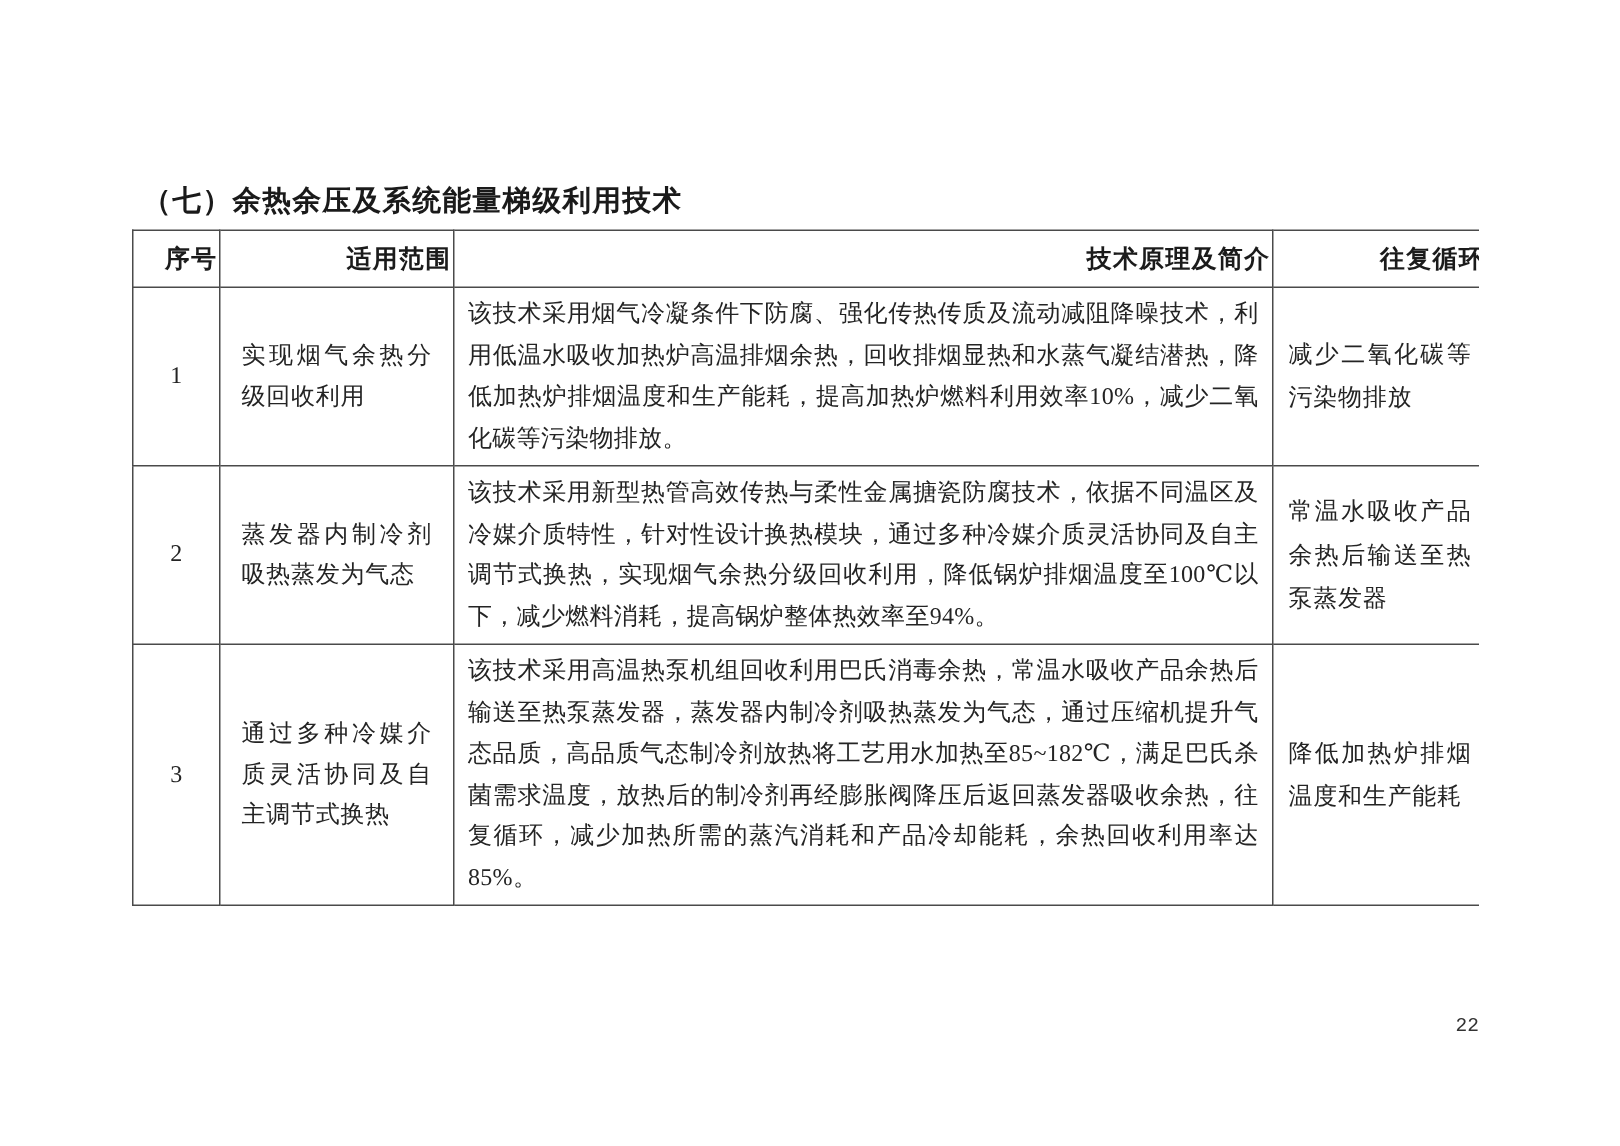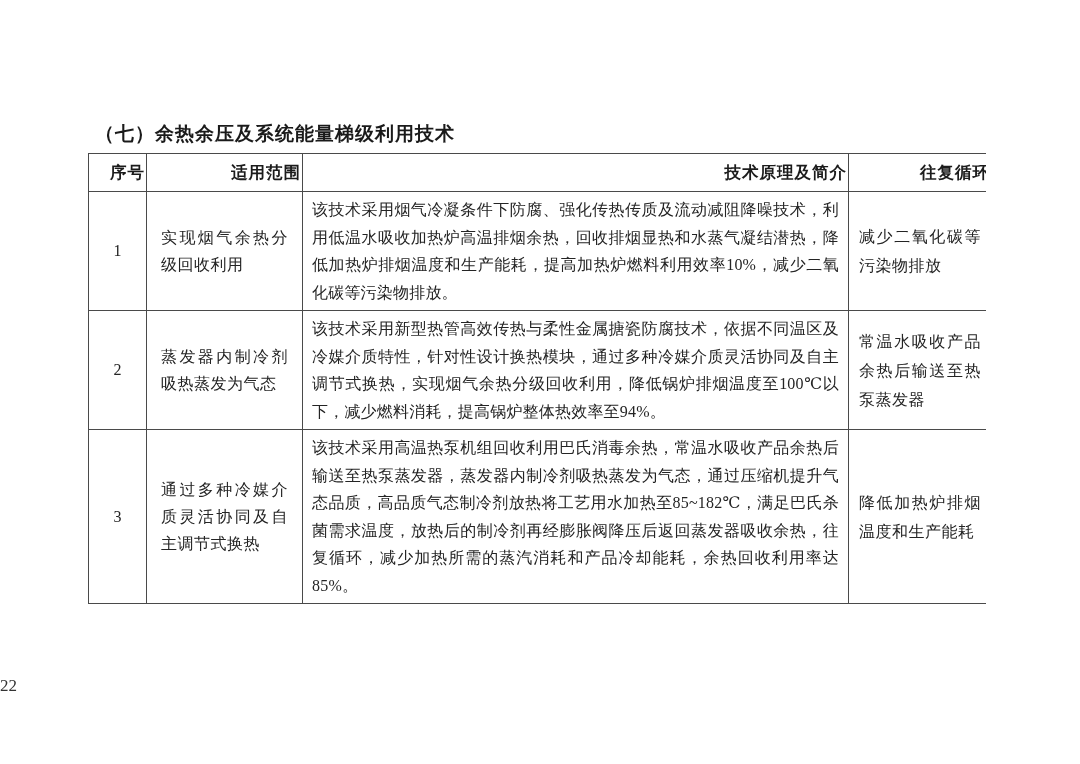--- a/index.html
+++ b/index.html
@@ -77,23 +77,23 @@
     text-align: justify;
     padding: 6px 10px;
     line-height: 29px;
     letter-spacing: 0.5px;
   }
   .page-number {
     position: absolute;
     left: 0;
     top: 676px;
     width: 100%;
-    text-align: left;
-    font-family: Liberation Serif, serif;
-    font-size: 17px;
+    text-align: right;
+    font-family: Liberation Mono, monospace;
+    font-size: 13px;
     color: #333333;
   }
 </style>
 </head>
 <body>
 
 <div class="page">
 
   <h2 class="heading">（七）余热余压及系统能量梯级利用技术</h2>
 

